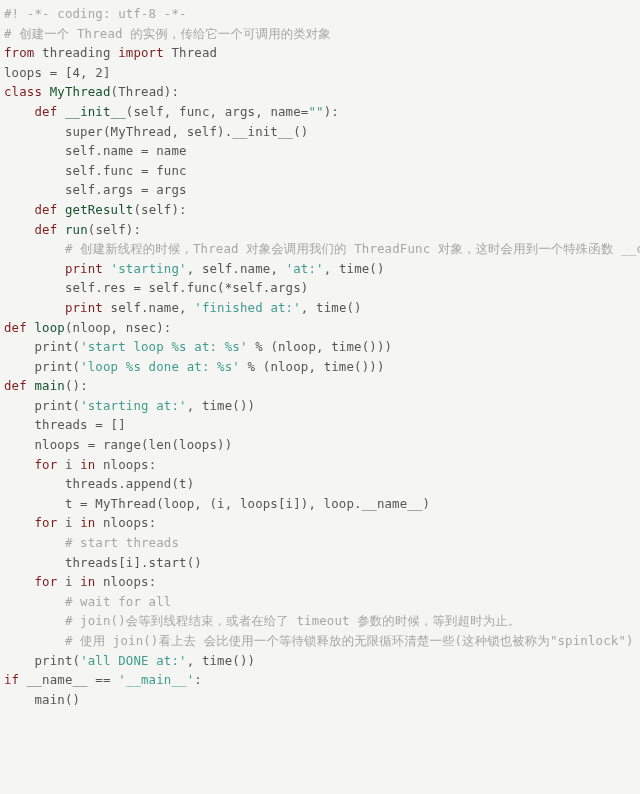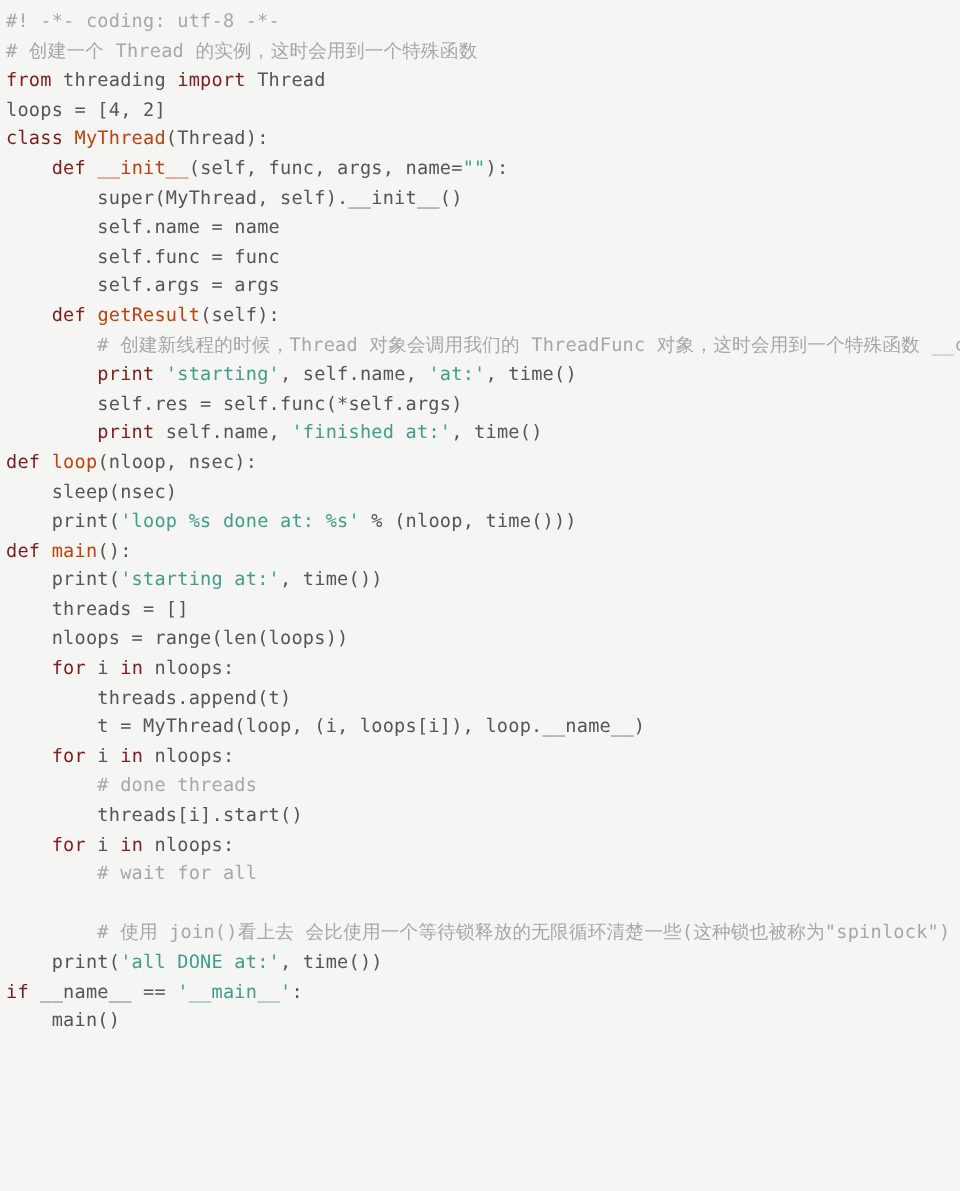--- a/index.html
+++ b/index.html
@@ -23,57 +23,58 @@
   .line {
     height: 19.6px;
     line-height: 19.6px;
     font-size: 12.4px;
     white-space: pre;
     color: #555753;
     letter-spacing: 0.15px;
   }
   .tok { white-space: pre; }
   .t-kw   { color: #7f1d1d; }
-  .t-name { color: #c2410c; }
+  .t-name { color: #14532d; }
   .t-str  { color: #3f9e8c; }
   .t-com  { color: #a7a7a7; }
   .t-plain{ color: #555753; }
 </style>
 </head>
 <body>
 
 <div id="code-block">
     <div class="line"><span class="tok t-com">#! -*- coding: utf-8 -*-</span></div>
-    <div class="line"><span class="tok t-com"># 创建一个 Thread 的实例，这时会用到一个特殊函数</span></div>
+    <div class="line"><span class="tok t-com"># 创建一个 Thread 的实例，传给它一个可调用的类对象</span></div>
     <div class="line"><span class="tok t-kw">from</span><span class="tok t-plain"> threading </span><span class="tok t-kw">import</span><span class="tok t-plain"> Thread</span></div>
     <div class="line"><span class="tok t-plain">loops = [4, 2]</span></div>
     <div class="line"><span class="tok t-kw">class</span><span class="tok t-plain"> </span><span class="tok t-name">MyThread</span><span class="tok t-plain">(Thread):</span></div>
     <div class="line"><span class="tok t-plain">    </span><span class="tok t-kw">def</span><span class="tok t-plain"> </span><span class="tok t-name">__init__</span><span class="tok t-plain">(self, func, args, name=</span><span class="tok t-str">""</span><span class="tok t-plain">):</span></div>
     <div class="line"><span class="tok t-plain">        </span><span class="tok t-plain">super(MyThread, self).__init__()</span></div>
     <div class="line"><span class="tok t-plain">        </span><span class="tok t-plain">self.name = name</span></div>
     <div class="line"><span class="tok t-plain">        </span><span class="tok t-plain">self.func = func</span></div>
     <div class="line"><span class="tok t-plain">        </span><span class="tok t-plain">self.args = args</span></div>
     <div class="line"><span class="tok t-plain">    </span><span class="tok t-kw">def</span><span class="tok t-plain"> </span><span class="tok t-name">getResult</span><span class="tok t-plain">(self):</span></div>
+    <div class="line"><span class="tok t-plain">    </span><span class="tok t-kw">def</span><span class="tok t-plain"> </span><span class="tok t-name">run</span><span class="tok t-plain">(self):</span></div>
     <div class="line"><span class="tok t-plain">        </span><span class="tok t-com"># 创建新线程的时候，Thread 对象会调用我们的 ThreadFunc 对象，这时会用到一个特殊函数 __call__()。</span></div>
     <div class="line"><span class="tok t-plain">        </span><span class="tok t-kw">print</span><span class="tok t-plain"> </span><span class="tok t-str">'starting'</span><span class="tok t-plain">, self.name, </span><span class="tok t-str">'at:'</span><span class="tok t-plain">, time()</span></div>
     <div class="line"><span class="tok t-plain">        </span><span class="tok t-plain">self.res = self.func(*self.args)</span></div>
     <div class="line"><span class="tok t-plain">        </span><span class="tok t-kw">print</span><span class="tok t-plain"> self.name, </span><span class="tok t-str">'finished at:'</span><span class="tok t-plain">, time()</span></div>
     <div class="line"><span class="tok t-kw">def</span><span class="tok t-plain"> </span><span class="tok t-name">loop</span><span class="tok t-plain">(nloop, nsec):</span></div>
-    <div class="line"><span class="tok t-plain">    </span><span class="tok t-plain">sleep(nsec)</span></div>
+    <div class="line"><span class="tok t-plain">    </span><span class="tok t-plain">print(</span><span class="tok t-str">'start loop %s at: %s'</span><span class="tok t-plain"> % (nloop, time()))</span></div>
     <div class="line"><span class="tok t-plain">    </span><span class="tok t-plain">print(</span><span class="tok t-str">'loop %s done at: %s'</span><span class="tok t-plain"> % (nloop, time()))</span></div>
     <div class="line"><span class="tok t-kw">def</span><span class="tok t-plain"> </span><span class="tok t-name">main</span><span class="tok t-plain">():</span></div>
     <div class="line"><span class="tok t-plain">    </span><span class="tok t-plain">print(</span><span class="tok t-str">'starting at:'</span><span class="tok t-plain">, time())</span></div>
     <div class="line"><span class="tok t-plain">    </span><span class="tok t-plain">threads = []</span></div>
     <div class="line"><span class="tok t-plain">    </span><span class="tok t-plain">nloops = range(len(loops))</span></div>
     <div class="line"><span class="tok t-plain">    </span><span class="tok t-kw">for</span><span class="tok t-plain"> i </span><span class="tok t-kw">in</span><span class="tok t-plain"> nloops:</span></div>
     <div class="line"><span class="tok t-plain">        </span><span class="tok t-plain">threads.append(t)</span></div>
     <div class="line"><span class="tok t-plain">        </span><span class="tok t-plain">t = MyThread(loop, (i, loops[i]), loop.__name__)</span></div>
     <div class="line"><span class="tok t-plain">    </span><span class="tok t-kw">for</span><span class="tok t-plain"> i </span><span class="tok t-kw">in</span><span class="tok t-plain"> nloops:</span></div>
-    <div class="line"><span class="tok t-plain">        </span><span class="tok t-com"># done threads</span></div>
+    <div class="line"><span class="tok t-plain">        </span><span class="tok t-com"># start threads</span></div>
     <div class="line"><span class="tok t-plain">        </span><span class="tok t-plain">threads[i].start()</span></div>
     <div class="line"><span class="tok t-plain">    </span><span class="tok t-kw">for</span><span class="tok t-plain"> i </span><span class="tok t-kw">in</span><span class="tok t-plain"> nloops:</span></div>
     <div class="line"><span class="tok t-plain">        </span><span class="tok t-com"># wait for all</span></div>
-    <div class="line"><span class="tok t-plain">        </span></div>
+    <div class="line"><span class="tok t-plain">        </span><span class="tok t-com"># join()会等到线程结束，或者在给了 timeout 参数的时候，等到超时为止。</span></div>
     <div class="line"><span class="tok t-plain">        </span><span class="tok t-com"># 使用 join()看上去 会比使用一个等待锁释放的无限循环清楚一些(这种锁也被称为"spinlock")</span></div>
     <div class="line"><span class="tok t-plain">    </span><span class="tok t-plain">print(</span><span class="tok t-str">'all DONE at:'</span><span class="tok t-plain">, time())</span></div>
     <div class="line"><span class="tok t-kw">if</span><span class="tok t-plain"> __name__ == </span><span class="tok t-str">'__main__'</span><span class="tok t-plain">:</span></div>
     <div class="line"><span class="tok t-plain">    </span><span class="tok t-plain">main()</span></div>
   </div>
 
 </body></html>

